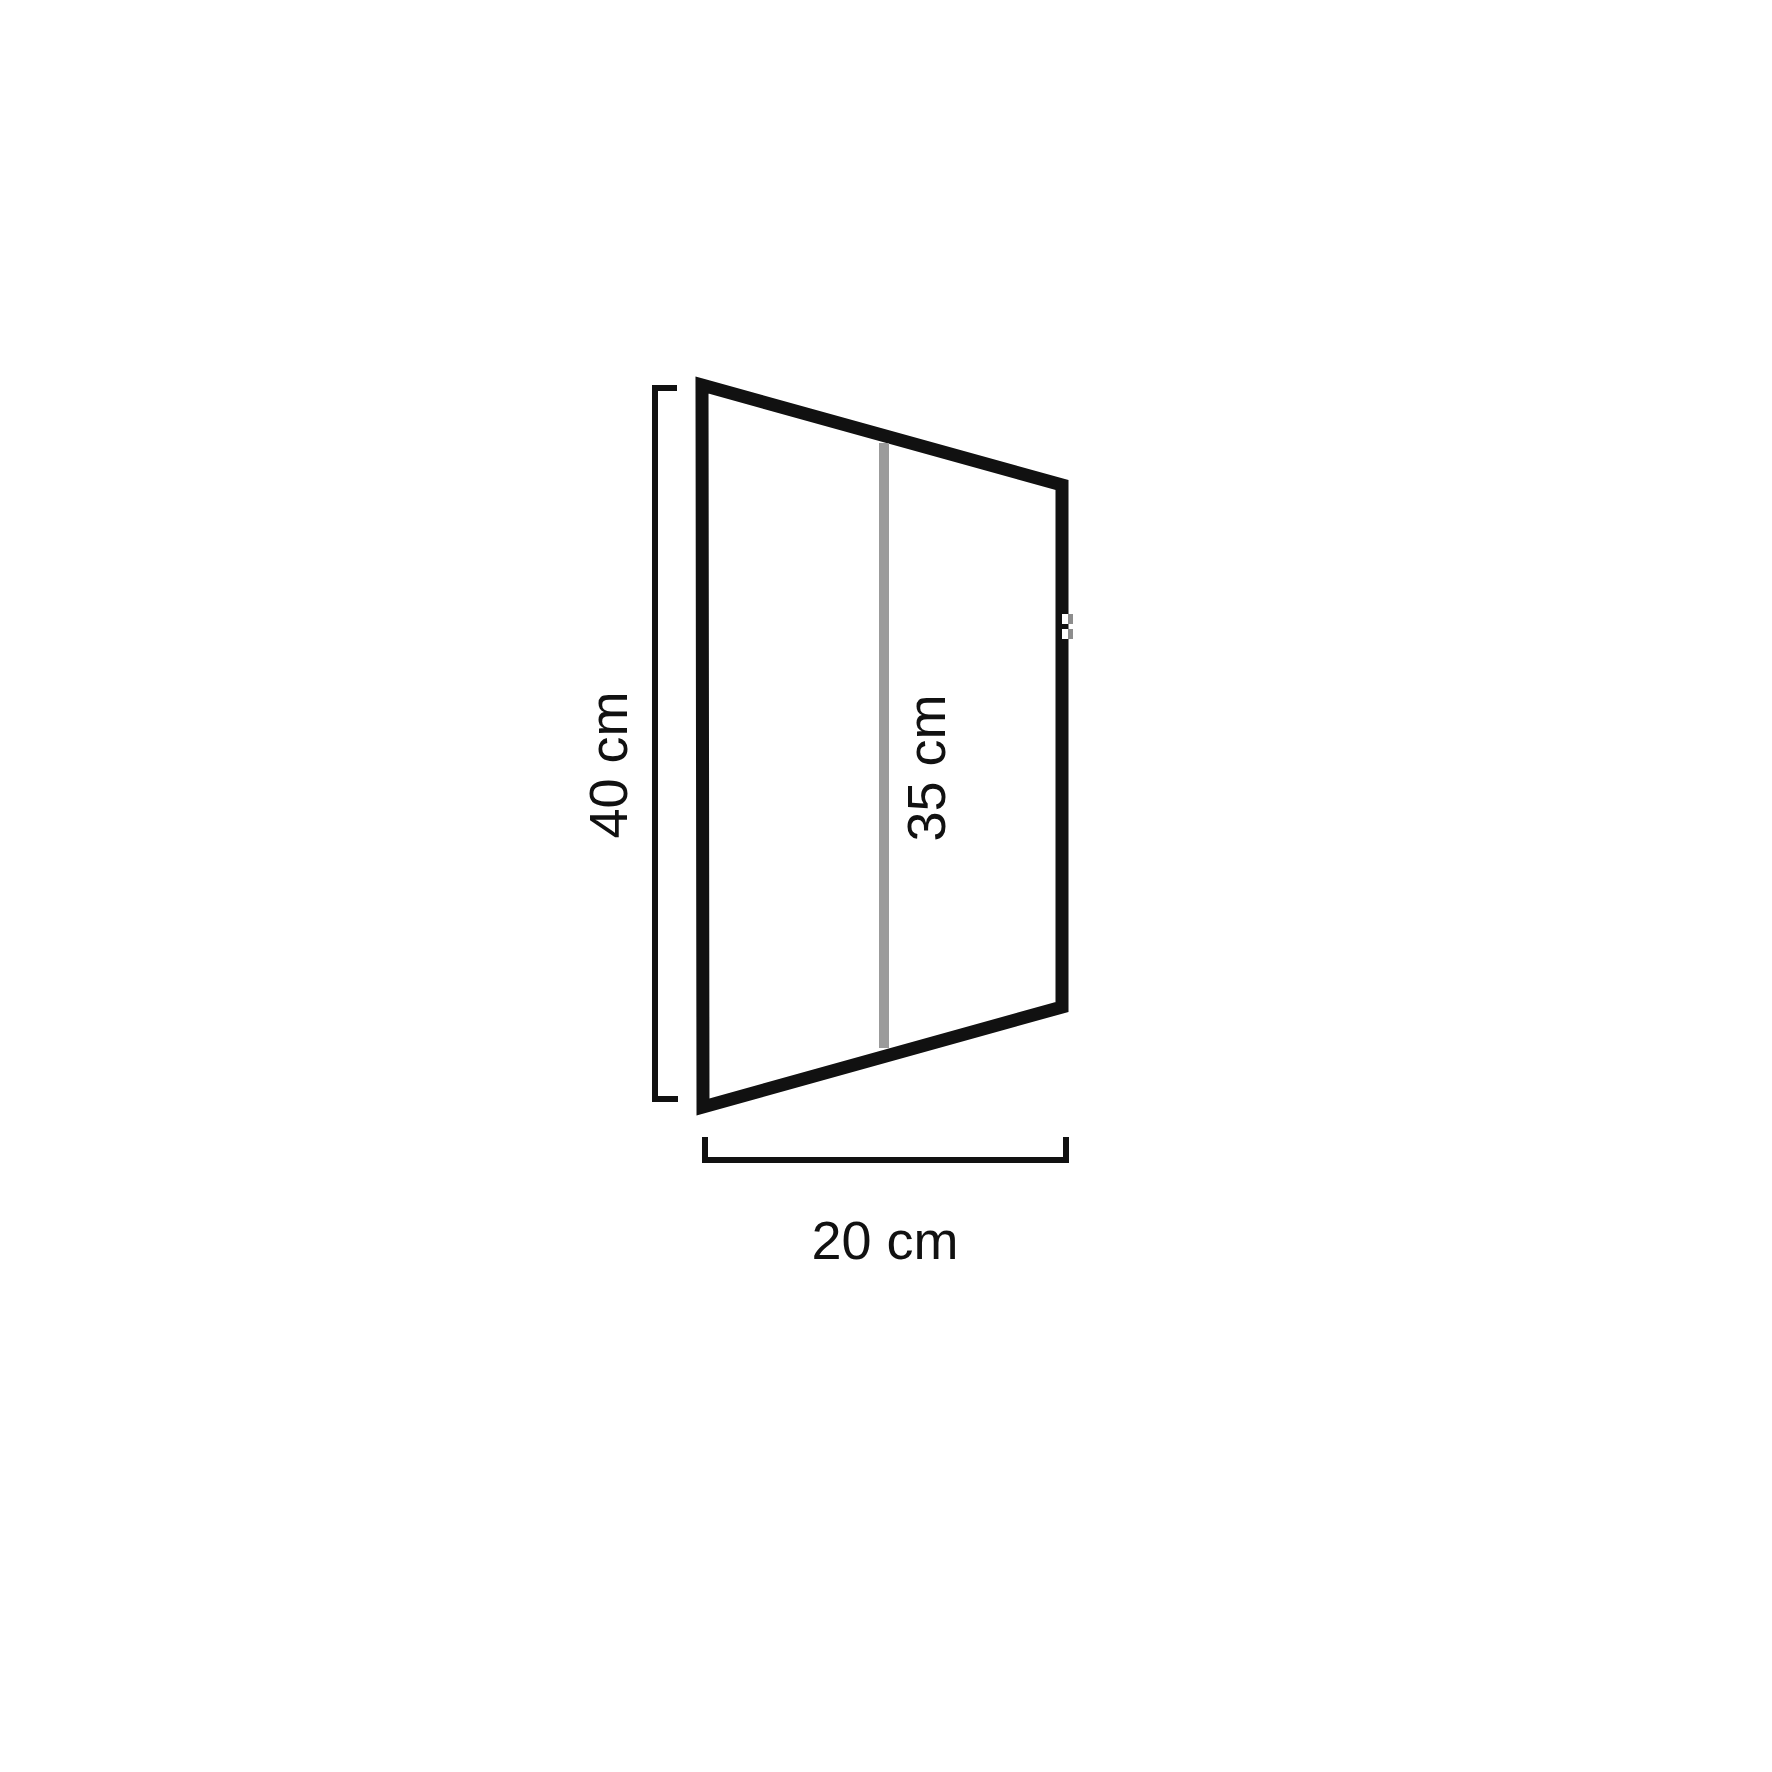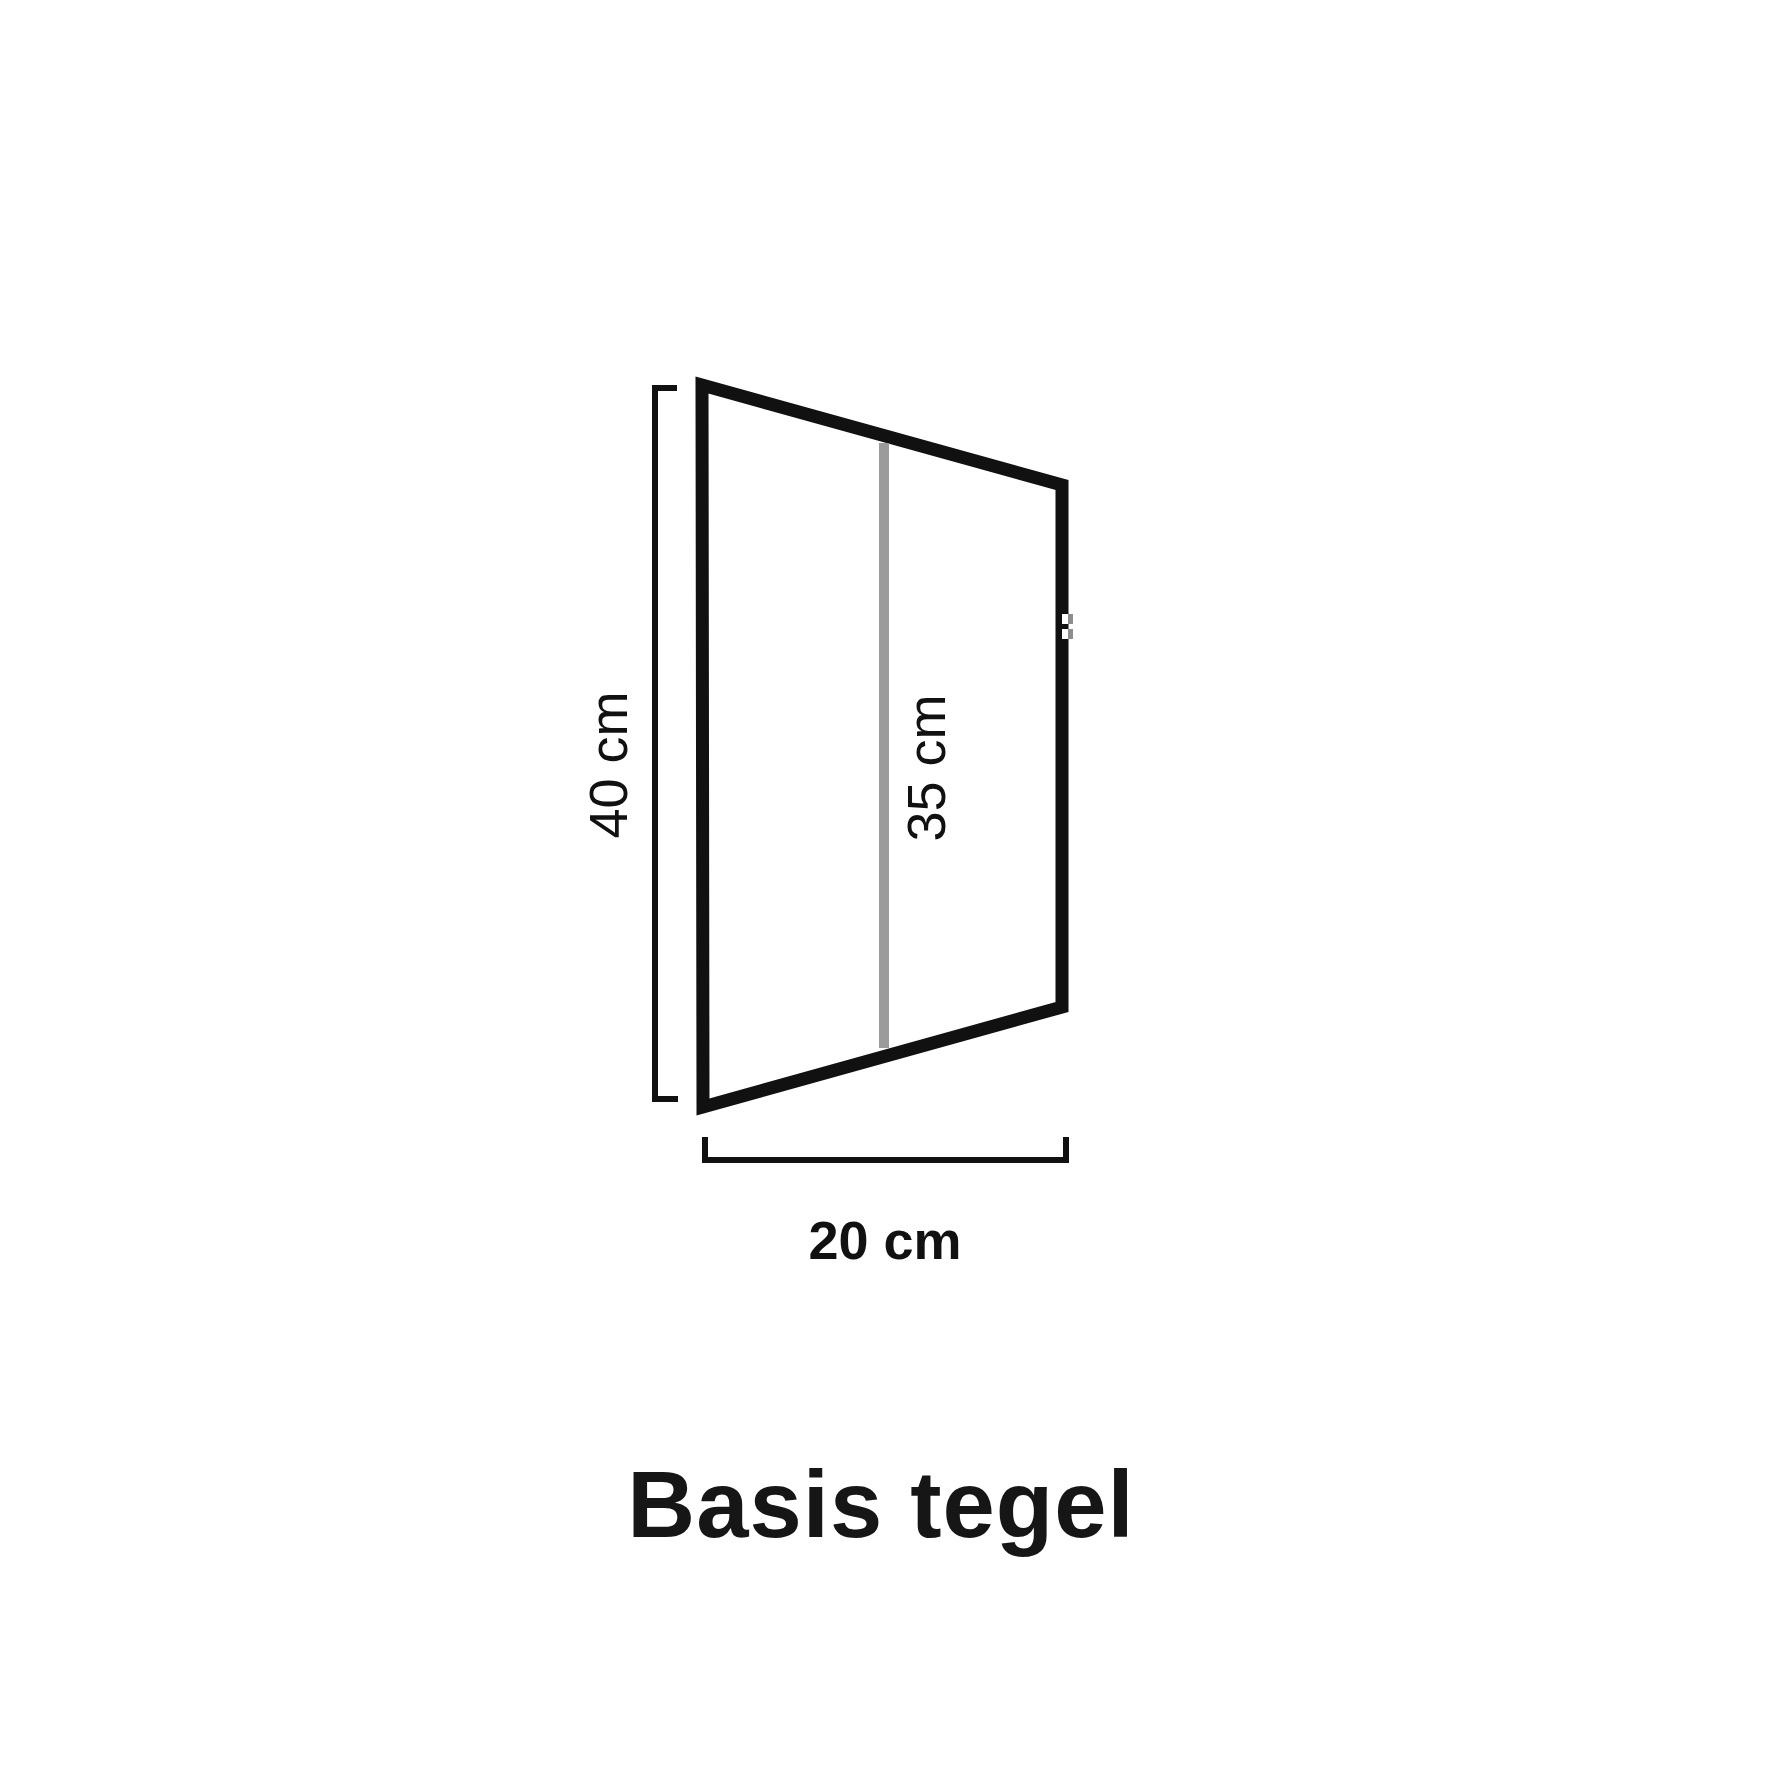--- a/index.html
+++ b/index.html
@@ -38,21 +38,21 @@
     top: 1505px;
     transform: translate(-50%, -50%);
     color: #161616;
     font-size: 94px;
     font-weight: 800;
     letter-spacing: 1px;
     white-space: nowrap;
   }
   .label-40 { left: 608px; top: 765px; }
   .label-35 { left: 926px; top: 768px; }
-  .label-20 { left: 885px; top: 1240px; font-weight: bold; }
+  .label-20 { left: 885px; top: 1240px; }
 </style>
 </head>
 <body>
 
 <div class="canvas">
 
   <svg class="diagram-layer" viewBox="0 0 1772 1772" xmlns="http://www.w3.org/2000/svg">
 
     <polygon points="702,385 1062,485 1062,1007 703,1107" fill="#ffffff" stroke="#111111" stroke-width="13" stroke-linejoin="miter"></polygon>
 
@@ -69,15 +69,14 @@
 
     <path d="M 705 1137 L 705 1160 L 1066 1160 L 1066 1137" fill="none" stroke="#111111" stroke-width="6" stroke-linecap="butt"></path>
   </svg>
 
   <div class="dim-label vertical label-40">40 cm</div>
 
   <div class="dim-label vertical label-35">35 cm</div>
 
   <div class="dim-label label-20">20 cm</div>
 
-  <div class="diagram-title">Basis tegel</div>
 
 </div>
 
 </body></html>

